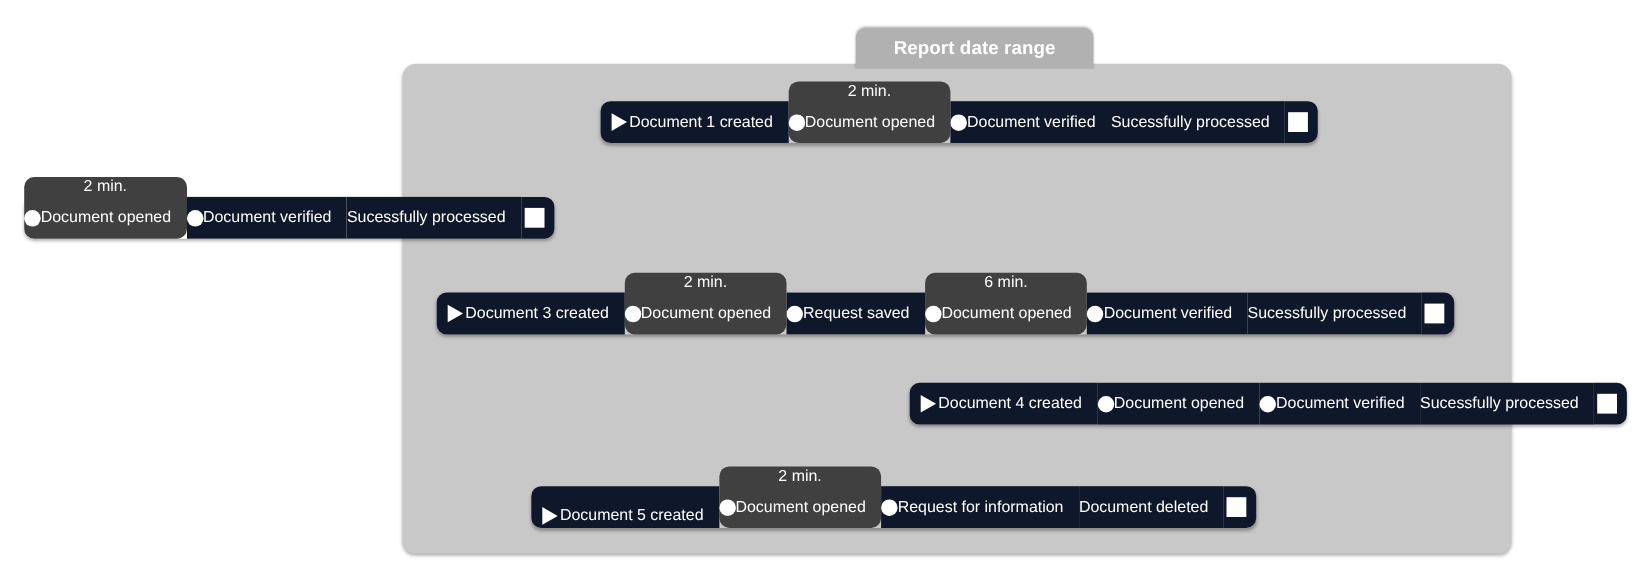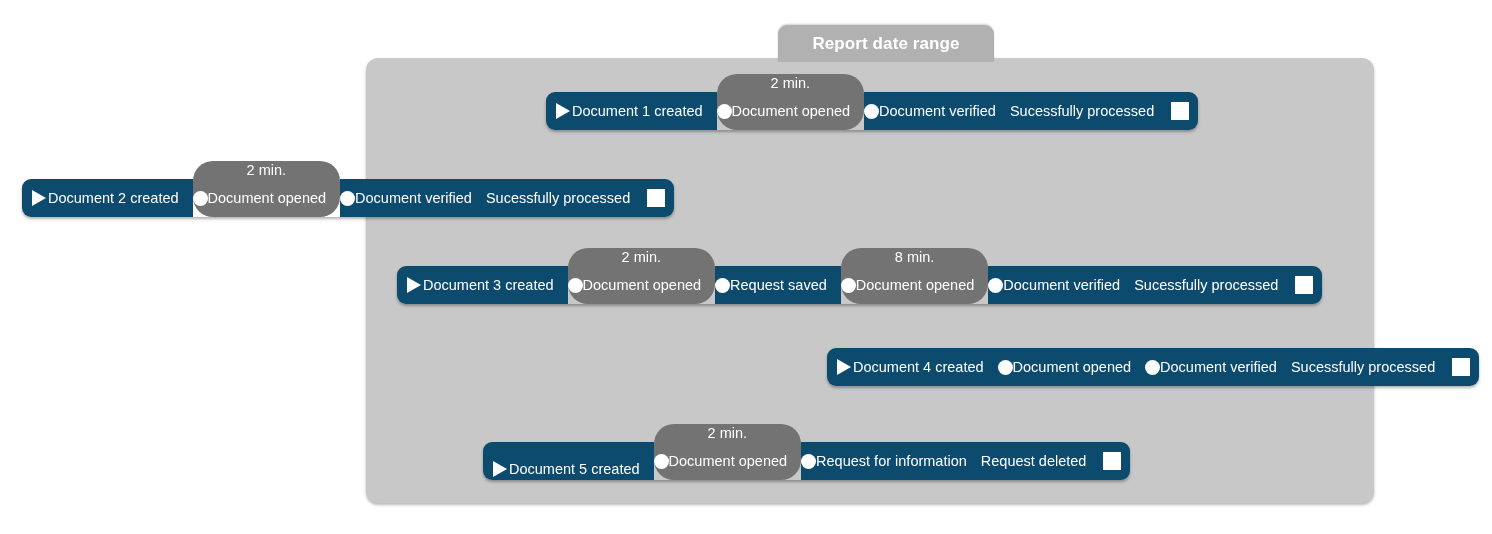--- a/index.html
+++ b/index.html
@@ -65,35 +65,35 @@
   .timeline-row > .seg:last-child {
     border-top-right-radius: 9px;
     border-bottom-right-radius: 9px;
   }
 
   
   .seg {
     position: relative;
     height: 38px;
     display: flex;
-    background: #0c4a6e;
+    background: #0f172a;
     color: #ffffff;
     font-size: 14.5px;
     white-space: nowrap;
     box-sizing: border-box;
   }
   .seg .seg-label { position: relative; z-index: 2; }
 
   
   .seg.hl {
-    background: #737373;
+    background: #404040;
     height: 56px;
     margin-top: -18px;
     align-items: flex-end;
-    border-radius: 20px;
+    border-radius: 9px;
     z-index: 3;
   }
   .seg.hl .seg-label {
     display: block;
     height: 38px;
     line-height: 38px;
   }
   .seg.hl .duration {
     position: absolute;
     left: 0;
@@ -176,181 +176,173 @@
       </div>
       <div class="seg">
         <span class="seg-label" style="display: flex; align-items: center; padding: 0px 9px 0px 3px;">
           <span class="marker">
             <span class="m-square"></span>
           </span>
         </span>
       </div>
     </div>
     <div class="timeline-row" style="left: 22px; top: 179px;">
+      <div class="seg hl">
+        <span class="duration">2 min.</span>
+        <span class="seg-label" style="display: flex; align-items: center;">
+          <span class="marker">
+            <span class="m-dot"></span>
+          </span>
+          <span style="padding-right: 14px;">Document opened</span>
+        </span>
+      </div>
+      <div class="seg">
+        <span class="seg-label" style="display: flex; align-items: center;">
+          <span class="marker">
+            <span class="m-dot"></span>
+          </span>
+          <span style="padding-right: 14px;">Document verified</span>
+        </span>
+      </div>
+      <div class="seg">
+        <span class="seg-label" style="display: flex; align-items: center;">
+          <span style="padding-right: 14px;">Sucessfully processed</span>
+        </span>
+      </div>
+      <div class="seg">
+        <span class="seg-label" style="display: flex; align-items: center; padding: 0px 9px 0px 3px;">
+          <span class="marker">
+            <span class="m-square"></span>
+          </span>
+        </span>
+      </div>
+    </div>
+    <div class="timeline-row" style="left: 397px; top: 266px;">
       <div class="seg">
         <span class="seg-label" style="display: flex; align-items: center;">
           <span class="marker">
             <span class="m-play"></span>
           </span>
-          <span style="padding-right: 14px; padding-left: 1px;">Document 2 created</span>
+          <span style="padding-right: 14px; padding-left: 1px;">Document 3 created</span>
         </span>
       </div>
       <div class="seg hl">
         <span class="duration">2 min.</span>
         <span class="seg-label" style="display: flex; align-items: center;">
           <span class="marker">
             <span class="m-dot"></span>
           </span>
           <span style="padding-right: 14px;">Document opened</span>
         </span>
       </div>
       <div class="seg">
         <span class="seg-label" style="display: flex; align-items: center;">
           <span class="marker">
             <span class="m-dot"></span>
           </span>
+          <span style="padding-right: 14px;">Request saved</span>
+        </span>
+      </div>
+      <div class="seg hl">
+        <span class="duration">6 min.</span>
+        <span class="seg-label" style="display: flex; align-items: center;">
+          <span class="marker">
+            <span class="m-dot"></span>
+          </span>
+          <span style="padding-right: 14px;">Document opened</span>
+        </span>
+      </div>
+      <div class="seg">
+        <span class="seg-label" style="display: flex; align-items: center;">
+          <span class="marker">
+            <span class="m-dot"></span>
+          </span>
           <span style="padding-right: 14px;">Document verified</span>
         </span>
       </div>
       <div class="seg">
         <span class="seg-label" style="display: flex; align-items: center;">
           <span style="padding-right: 14px;">Sucessfully processed</span>
         </span>
       </div>
       <div class="seg">
         <span class="seg-label" style="display: flex; align-items: center; padding: 0px 9px 0px 3px;">
           <span class="marker">
             <span class="m-square"></span>
           </span>
         </span>
       </div>
     </div>
-    <div class="timeline-row" style="left: 397px; top: 266px;">
+    <div class="timeline-row" style="left: 827px; top: 348px;">
       <div class="seg">
         <span class="seg-label" style="display: flex; align-items: center;">
           <span class="marker">
             <span class="m-play"></span>
           </span>
-          <span style="padding-right: 14px; padding-left: 1px;">Document 3 created</span>
+          <span style="padding-right: 14px; padding-left: 1px;">Document 4 created</span>
+        </span>
+      </div>
+      <div class="seg">
+        <span class="seg-label" style="display: flex; align-items: center;">
+          <span class="marker">
+            <span class="m-dot"></span>
+          </span>
+          <span style="padding-right: 14px;">Document opened</span>
+        </span>
+      </div>
+      <div class="seg">
+        <span class="seg-label" style="display: flex; align-items: center;">
+          <span class="marker">
+            <span class="m-dot"></span>
+          </span>
+          <span style="padding-right: 14px;">Document verified</span>
+        </span>
+      </div>
+      <div class="seg">
+        <span class="seg-label" style="display: flex; align-items: center;">
+          <span style="padding-right: 14px;">Sucessfully processed</span>
+        </span>
+      </div>
+      <div class="seg">
+        <span class="seg-label" style="display: flex; align-items: center; padding: 0px 9px 0px 3px;">
+          <span class="marker">
+            <span class="m-square"></span>
+          </span>
+        </span>
+      </div>
+    </div>
+    <div class="timeline-row" style="left: 483px; top: 442px;">
+      <div class="seg">
+        <span class="seg-label" style="display: flex; align-items: center; margin-top: 16px;">
+          <span class="marker">
+            <span class="m-play"></span>
+          </span>
+          <span style="padding-right: 14px; padding-left: 1px;">Document 5 created</span>
         </span>
       </div>
       <div class="seg hl">
         <span class="duration">2 min.</span>
         <span class="seg-label" style="display: flex; align-items: center;">
           <span class="marker">
             <span class="m-dot"></span>
           </span>
           <span style="padding-right: 14px;">Document opened</span>
         </span>
       </div>
       <div class="seg">
         <span class="seg-label" style="display: flex; align-items: center;">
           <span class="marker">
             <span class="m-dot"></span>
           </span>
-          <span style="padding-right: 14px;">Request saved</span>
-        </span>
-      </div>
-      <div class="seg hl">
-        <span class="duration">8 min.</span>
-        <span class="seg-label" style="display: flex; align-items: center;">
-          <span class="marker">
-            <span class="m-dot"></span>
-          </span>
-          <span style="padding-right: 14px;">Document opened</span>
-        </span>
-      </div>
-      <div class="seg">
-        <span class="seg-label" style="display: flex; align-items: center;">
-          <span class="marker">
-            <span class="m-dot"></span>
-          </span>
-          <span style="padding-right: 14px;">Document verified</span>
-        </span>
-      </div>
-      <div class="seg">
-        <span class="seg-label" style="display: flex; align-items: center;">
-          <span style="padding-right: 14px;">Sucessfully processed</span>
-        </span>
-      </div>
-      <div class="seg">
-        <span class="seg-label" style="display: flex; align-items: center; padding: 0px 9px 0px 3px;">
-          <span class="marker">
-            <span class="m-square"></span>
-          </span>
-        </span>
-      </div>
-    </div>
-    <div class="timeline-row" style="left: 827px; top: 348px;">
-      <div class="seg">
-        <span class="seg-label" style="display: flex; align-items: center;">
-          <span class="marker">
-            <span class="m-play"></span>
-          </span>
-          <span style="padding-right: 14px; padding-left: 1px;">Document 4 created</span>
-        </span>
-      </div>
-      <div class="seg">
-        <span class="seg-label" style="display: flex; align-items: center;">
-          <span class="marker">
-            <span class="m-dot"></span>
-          </span>
-          <span style="padding-right: 14px;">Document opened</span>
-        </span>
-      </div>
-      <div class="seg">
-        <span class="seg-label" style="display: flex; align-items: center;">
-          <span class="marker">
-            <span class="m-dot"></span>
-          </span>
-          <span style="padding-right: 14px;">Document verified</span>
-        </span>
-      </div>
-      <div class="seg">
-        <span class="seg-label" style="display: flex; align-items: center;">
-          <span style="padding-right: 14px;">Sucessfully processed</span>
-        </span>
-      </div>
-      <div class="seg">
-        <span class="seg-label" style="display: flex; align-items: center; padding: 0px 9px 0px 3px;">
-          <span class="marker">
-            <span class="m-square"></span>
-          </span>
-        </span>
-      </div>
-    </div>
-    <div class="timeline-row" style="left: 483px; top: 442px;">
-      <div class="seg">
-        <span class="seg-label" style="display: flex; align-items: center; margin-top: 16px;">
-          <span class="marker">
-            <span class="m-play"></span>
-          </span>
-          <span style="padding-right: 14px; padding-left: 1px;">Document 5 created</span>
-        </span>
-      </div>
-      <div class="seg hl">
-        <span class="duration">2 min.</span>
-        <span class="seg-label" style="display: flex; align-items: center;">
-          <span class="marker">
-            <span class="m-dot"></span>
-          </span>
-          <span style="padding-right: 14px;">Document opened</span>
-        </span>
-      </div>
-      <div class="seg">
-        <span class="seg-label" style="display: flex; align-items: center;">
-          <span class="marker">
-            <span class="m-dot"></span>
-          </span>
           <span style="padding-right: 14px;">Request for information</span>
         </span>
       </div>
       <div class="seg">
         <span class="seg-label" style="display: flex; align-items: center;">
-          <span style="padding-right: 14px;">Request deleted</span>
+          <span style="padding-right: 14px;">Document deleted</span>
         </span>
       </div>
       <div class="seg">
         <span class="seg-label" style="display: flex; align-items: center; padding: 0px 9px 0px 3px;">
           <span class="marker">
             <span class="m-square"></span>
           </span>
         </span>
       </div>
     </div>

